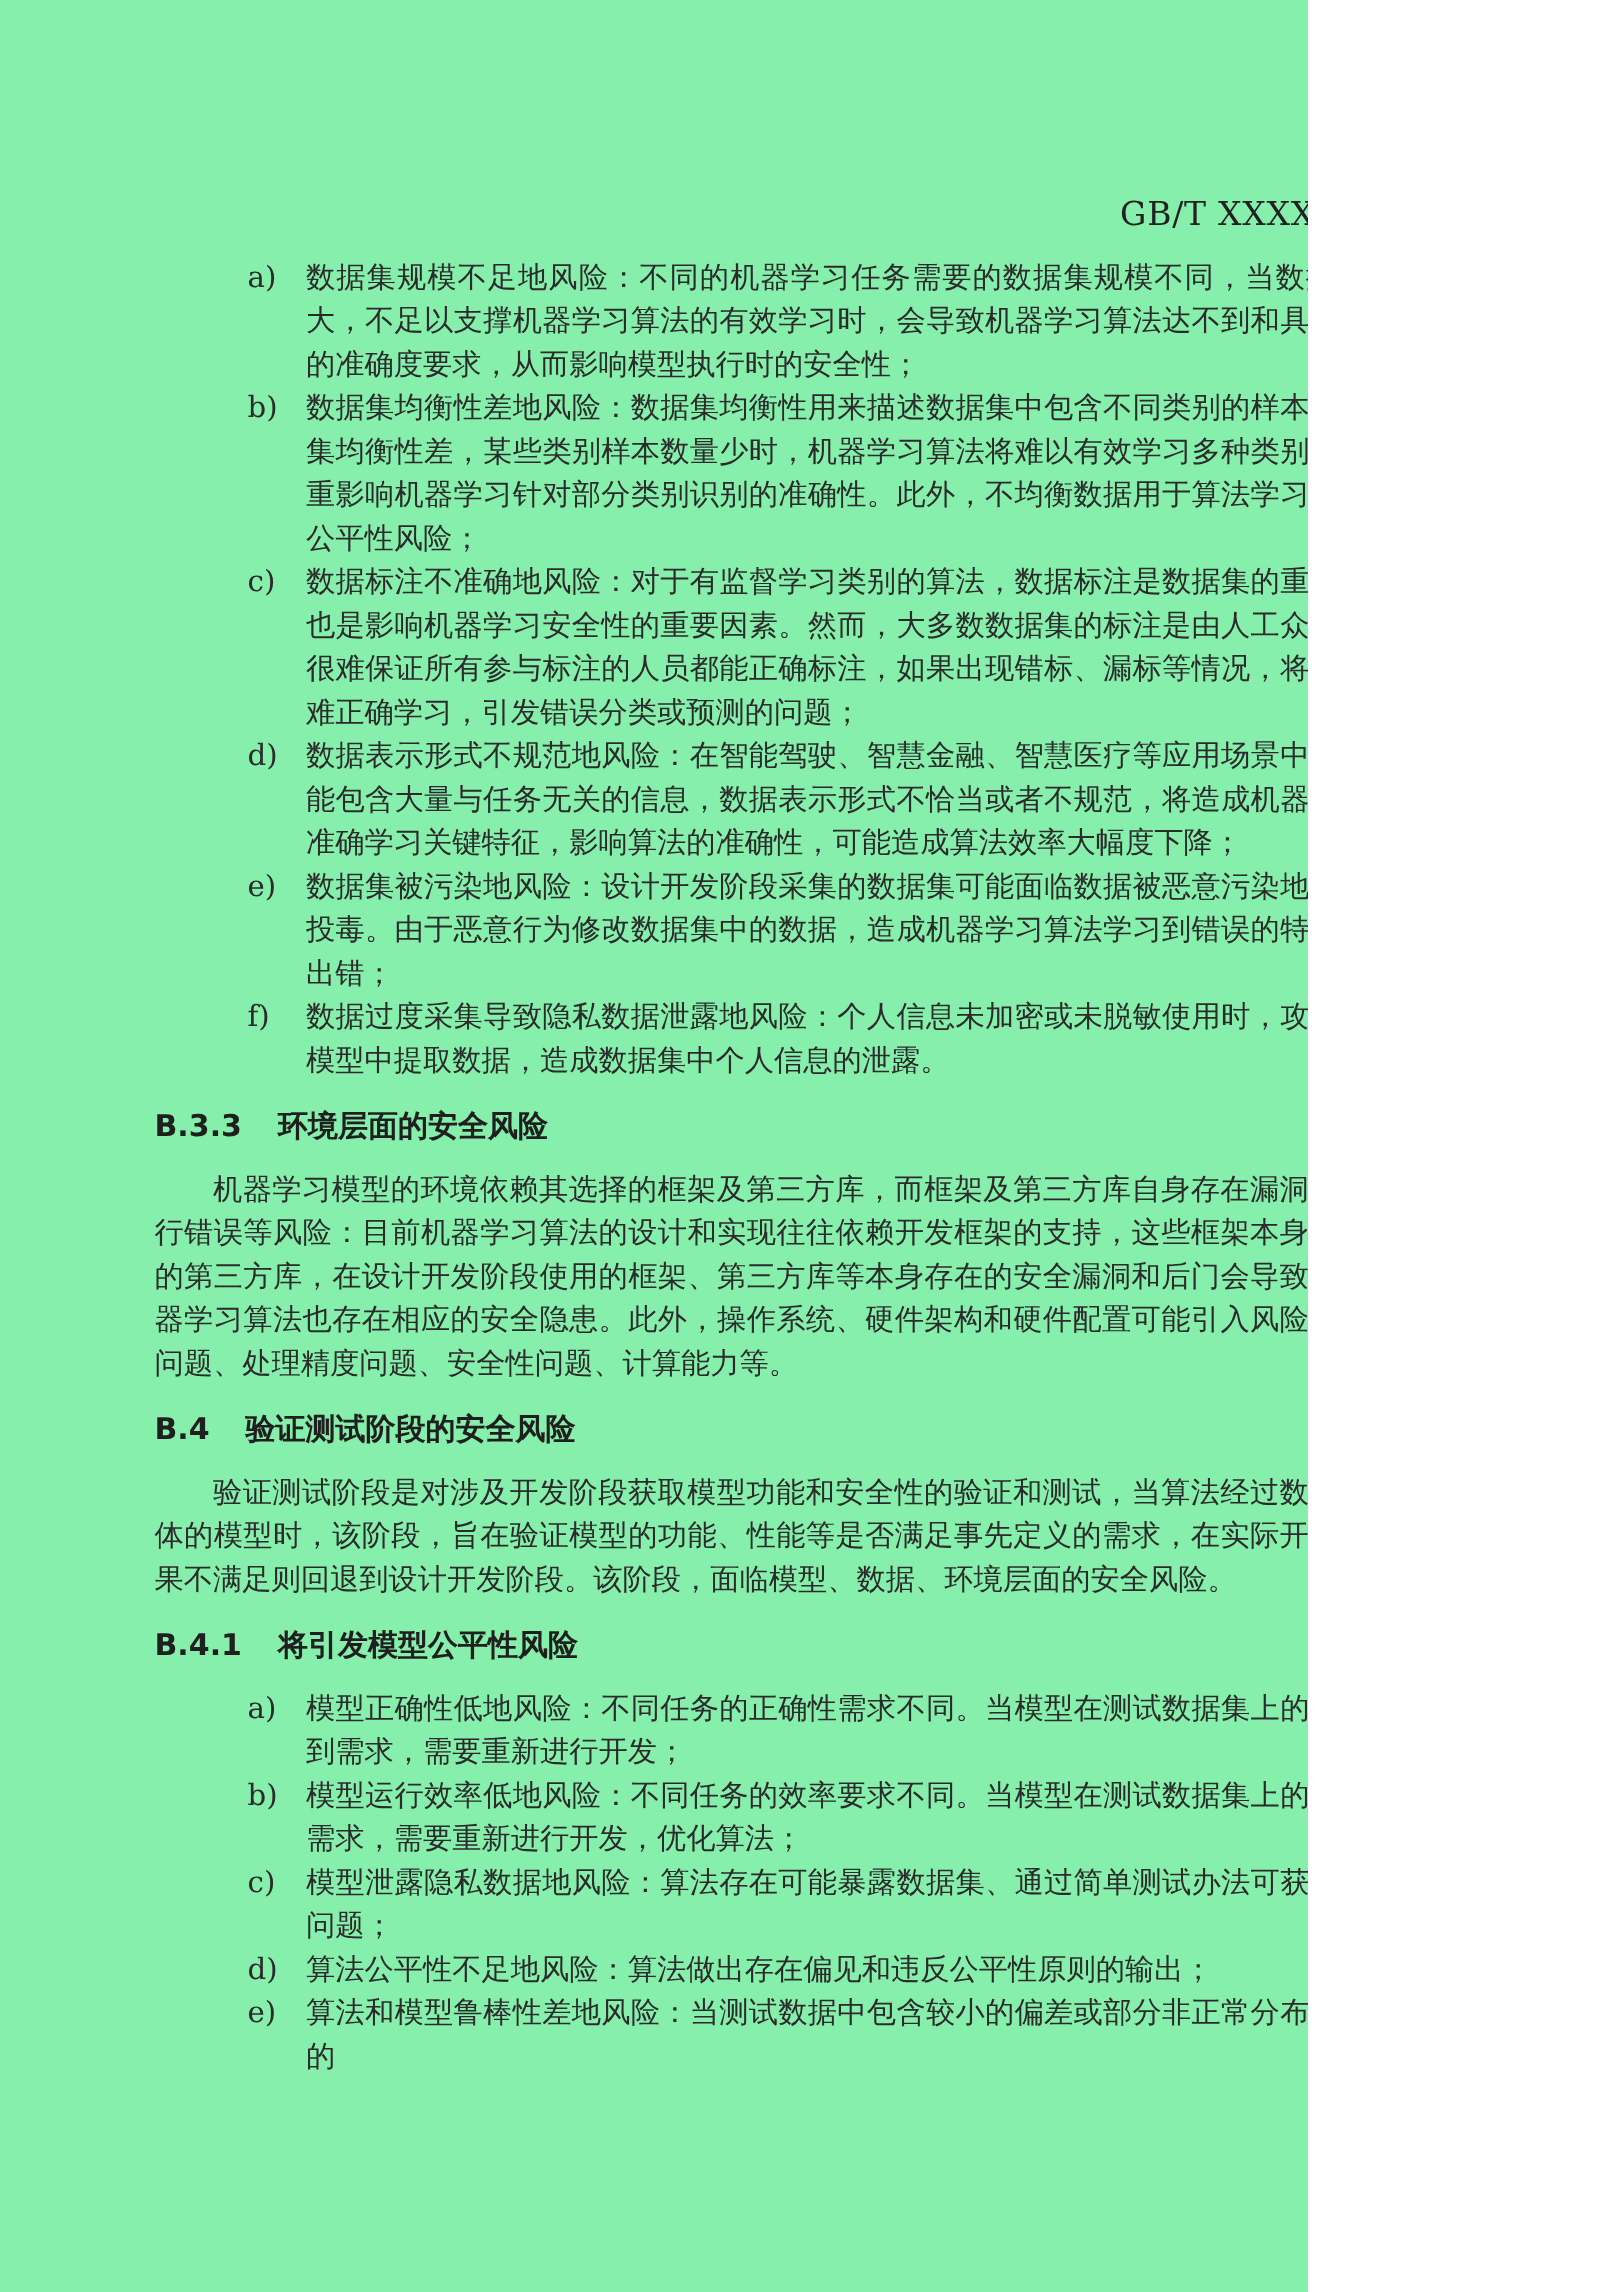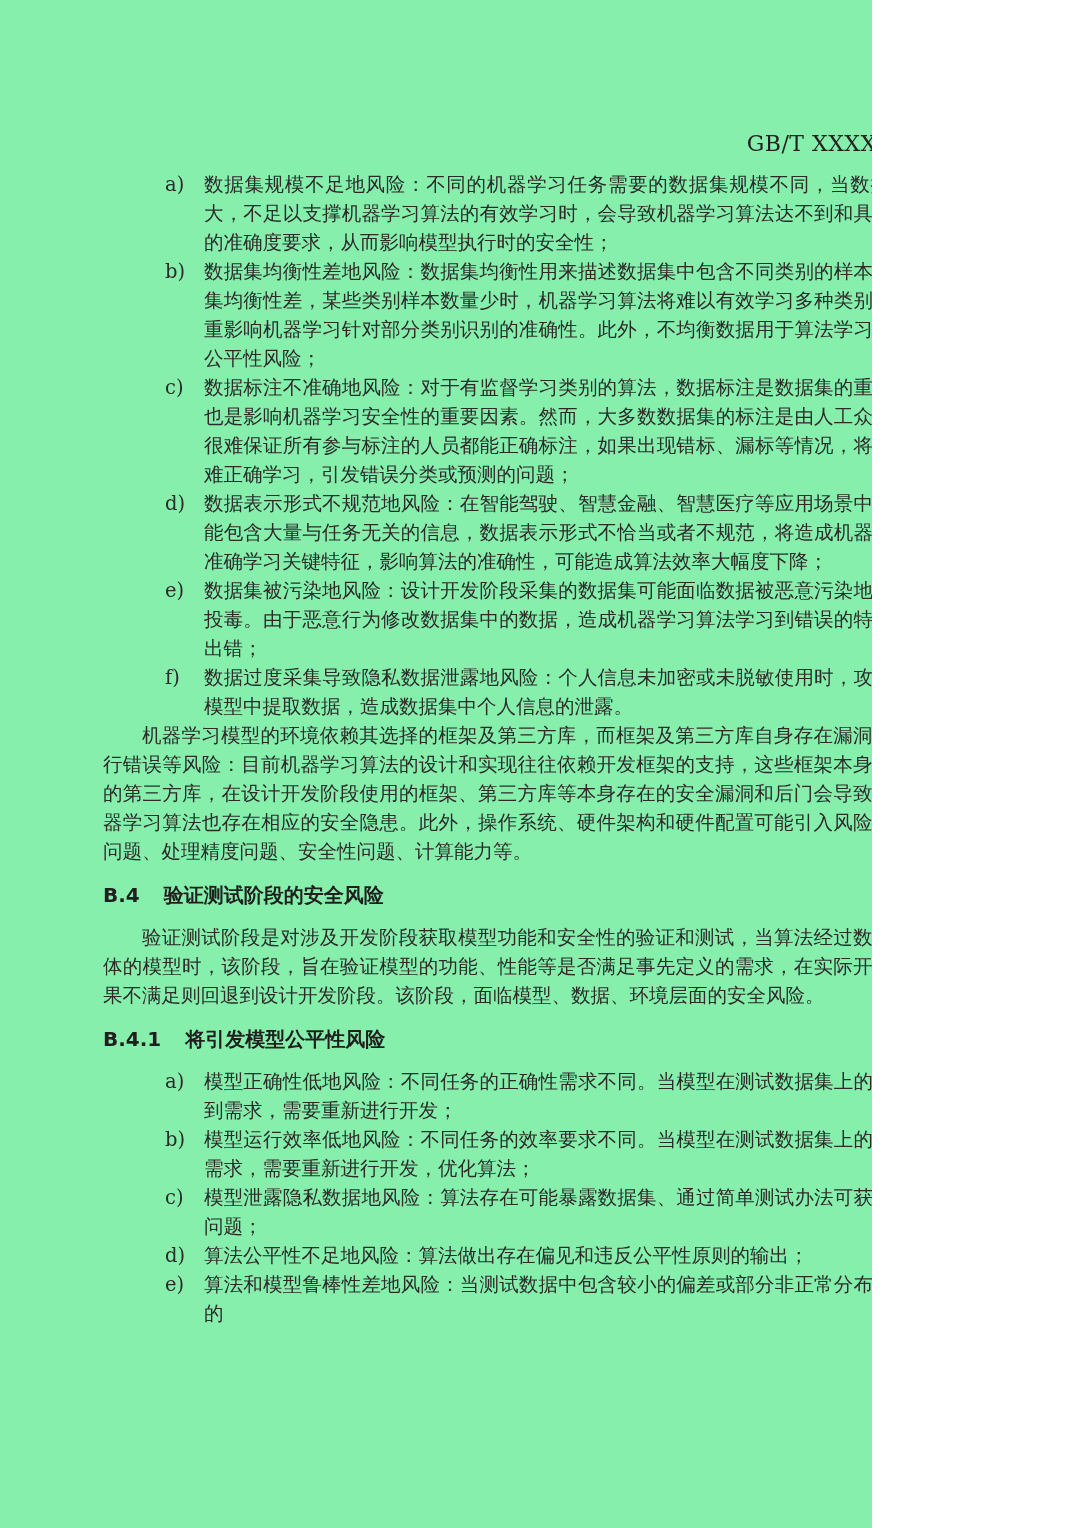--- a/index.html
+++ b/index.html
@@ -98,20 +98,24 @@
       <div class="item">
         <span class="item-label">e)</span>
         <span class="item-text">数据集被污染地风险：设计开发阶段采集的数据集可能面临数据被恶意污染地风险，即数据投毒。由于恶意行为修改数据集中的数据，造成机器学习算法学习到错误的特征，引发模型出错；</span>
       </div>
       <div class="item">
         <span class="item-label">f)</span>
         <span class="item-text">数据过度采集导致隐私数据泄露地风险：个人信息未加密或未脱敏使用时，攻击者很容易从模型中提取数据，造成数据集中个人信息的泄露。</span>
       </div>
     </div>
 
+    <h2 class="sec-heading">
+      <span class="sec-num">B.3.3</span>
+      <span class="sec-title">环境层面的安全风险</span>
+    </h2>
     <p class="body-para">机器学习模型的环境依赖其选择的框架及第三方库，而框架及第三方库自身存在漏洞会导致模型运行错误等风险：目前机器学习算法的设计和实现往往依赖开发框架的支持，这些框架本身往往使用大量的第三方库，在设计开发阶段使用的框架、第三方库等本身存在的安全漏洞和后门会导致基于开发的机器学习算法也存在相应的安全隐患。此外，操作系统、硬件架构和硬件配置可能引入风险，比如兼容性问题、处理精度问题、安全性问题、计算能力等。</p>
 
     <h2 class="sec-heading">
       <span class="sec-num">B.4</span>
       <span class="sec-title">验证测试阶段的安全风险</span>
     </h2>
     <p class="body-para">验证测试阶段是对涉及开发阶段获取模型功能和安全性的验证和测试，当算法经过数据训练得到具体的模型时，该阶段，旨在验证模型的功能、性能等是否满足事先定义的需求，在实际开发过程中，如果不满足则回退到设计开发阶段。该阶段，面临模型、数据、环境层面的安全风险。</p>
 
     <h2 class="sec-heading">
       <span class="sec-num">B.4.1</span>

